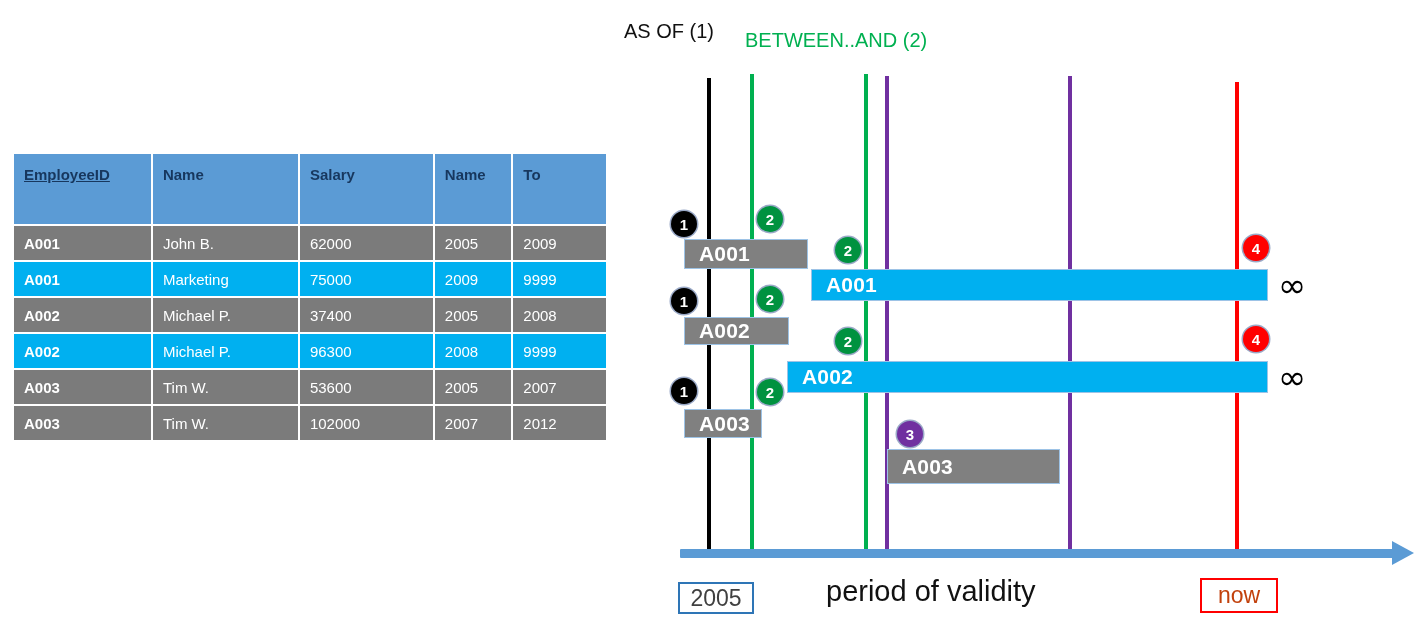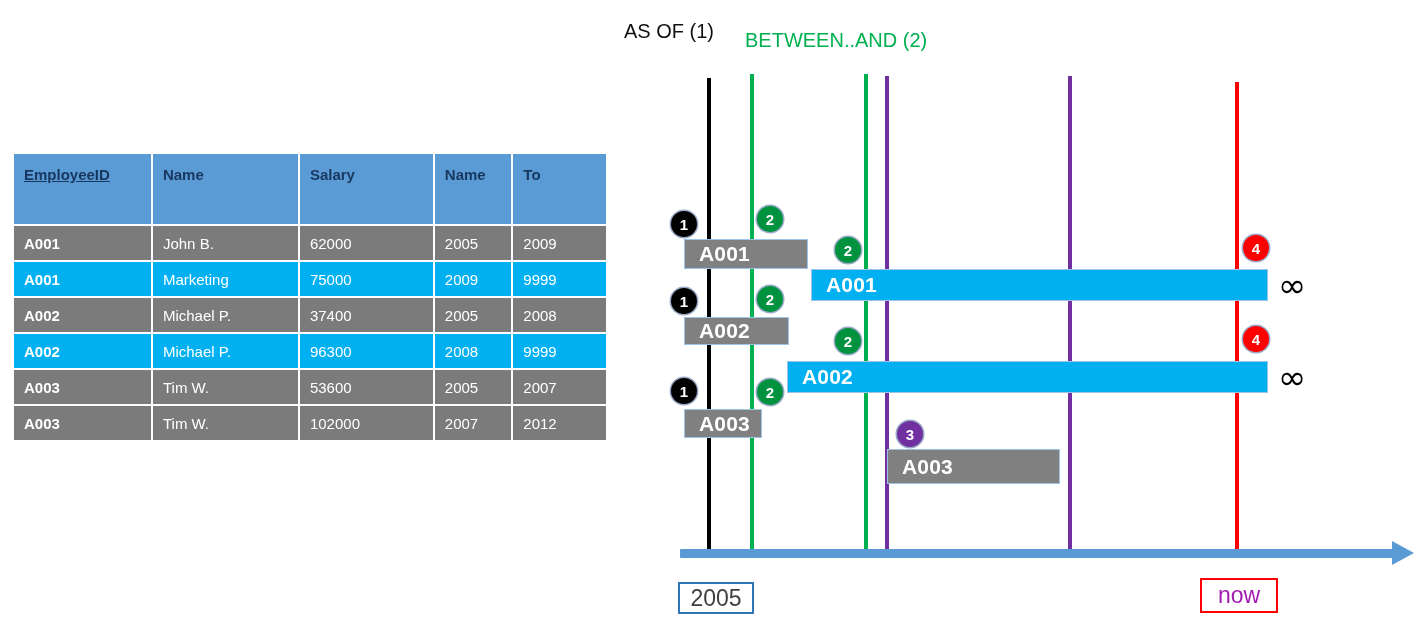--- a/index.html
+++ b/index.html
@@ -53,21 +53,21 @@
   .inf{position:absolute;font-size:34px;color:#000000;line-height:1;font-family:"DejaVu Sans",sans-serif;}
 
   #axis-line{position:absolute;left:680px;top:549px;width:716px;height:9px;background:#5B9BD5;border-radius:1px;}
   #axis-arrow{position:absolute;left:1392px;top:541px;width:0;height:0;
               border-top:12px solid transparent;border-bottom:12px solid transparent;
               border-left:22px solid #5B9BD5;}
 
   .axbox{position:absolute;box-sizing:border-box;display:flex;align-items:center;
          justify-content:center;font-size:23px;background:#ffffff;}
   #box-2005{left:678px;top:582px;width:76px;height:32px;border:2px solid #2E75B6;color:#404040;}
-  #box-now{left:1200px;top:578px;width:78px;height:35px;border:2px solid #FF0000;color:#a21caf;}
+  #box-now{left:1200px;top:578px;width:78px;height:35px;border:2px solid #FF0000;color:#c2410c;}
   #axis-title{position:absolute;left:826px;top:575px;font-size:29px;color:#111111;white-space:nowrap;}
 </style>
 </head>
 <body>
 
 <table id="emp-table">
   <colgroup>
     <col class="col-id">
       <col class="col-name">
       <col class="col-sal">
@@ -164,14 +164,15 @@
   <div class="bar gray" style="left:684px;top:409px;width:78px;height:29px;">A003</div>
   <div class="bar gray" style="left:887px;top:449px;width:173px;height:35px;">A003</div>
 
   <div class="inf" style="left:1278px;top:268px;">∞</div>
   <div class="inf" style="left:1278px;top:360px;">∞</div>
 
   <div id="axis-line"></div>
   <div id="axis-arrow"></div>
 
   <div class="axbox" id="box-2005">2005</div>
+  <div id="axis-title">period of validity</div>
   <div class="axbox" id="box-now">now</div>
 </div>
 
 </body></html>

